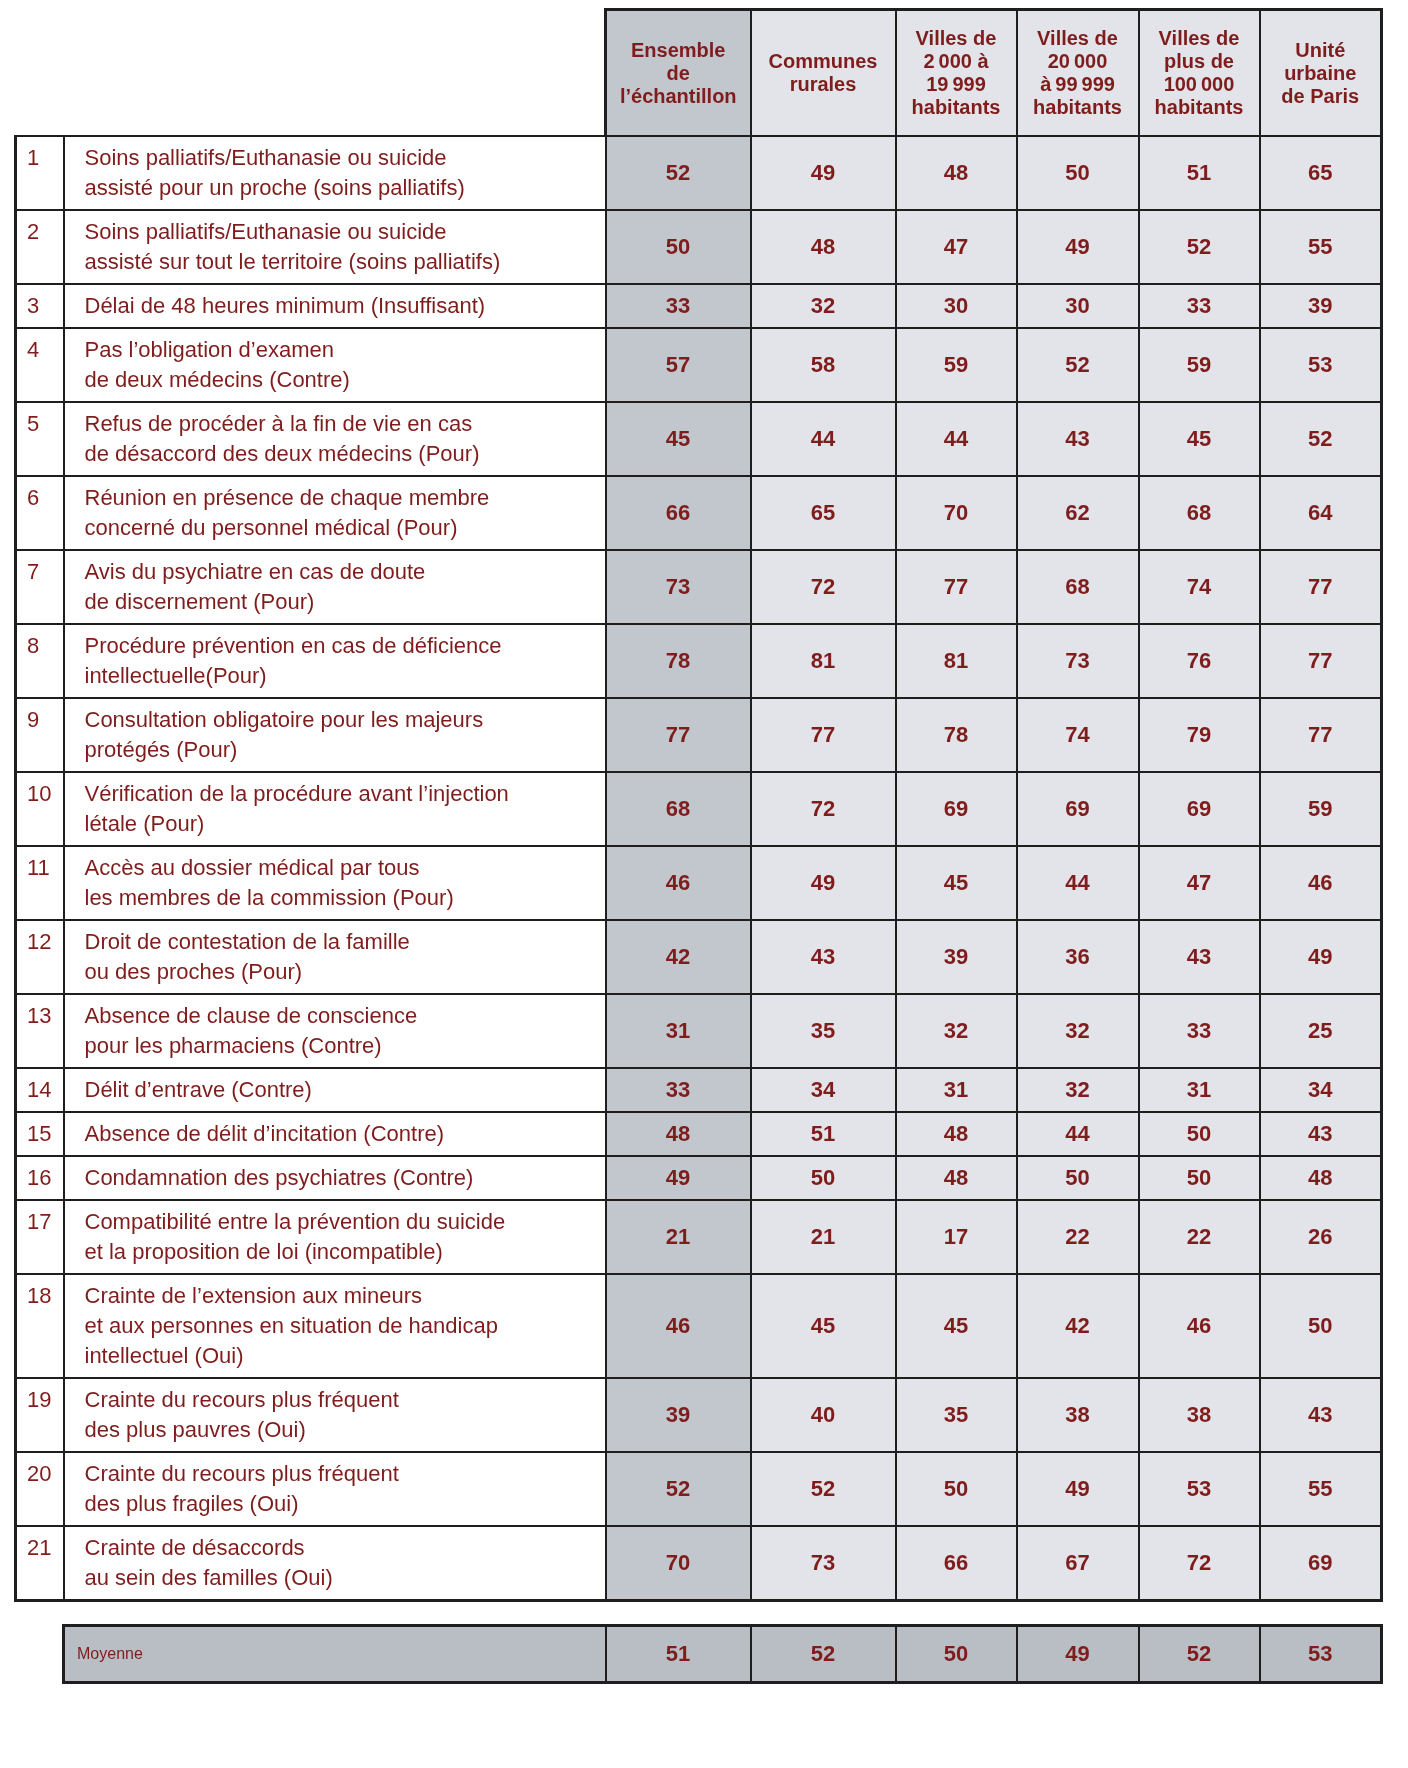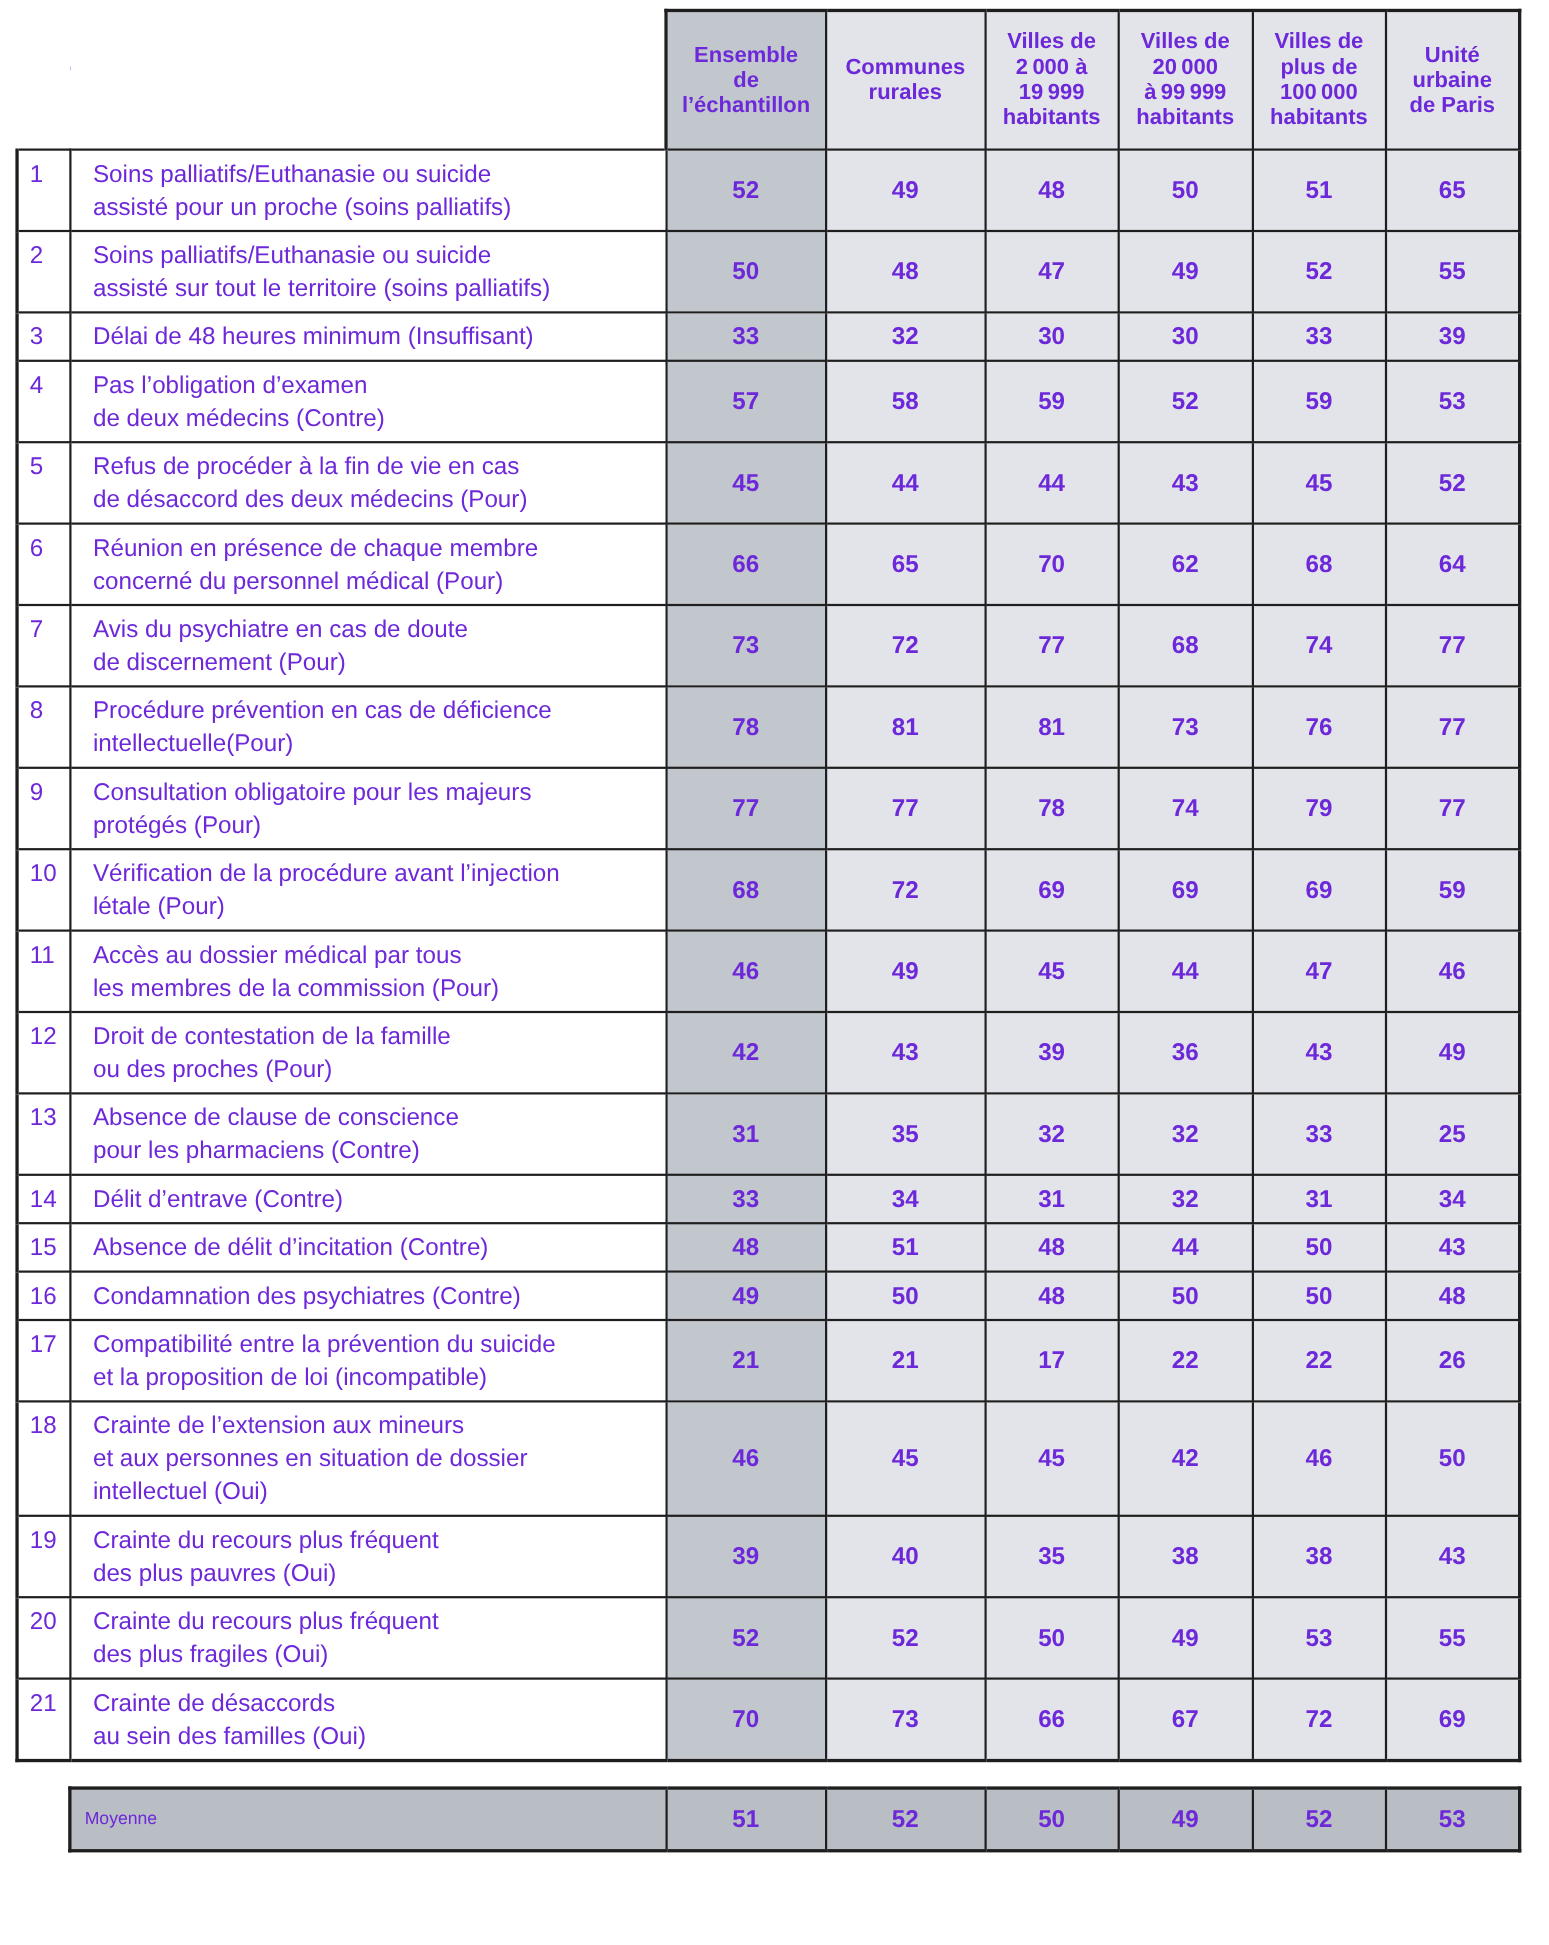--- a/index.html
+++ b/index.html
@@ -1,21 +1,21 @@
 <!DOCTYPE html>
 <html><head>
 <meta charset="utf-8">
 <style>
   html,body{margin:0;padding:0;background:#fff;}
   .page{
     position:relative;
     width:1408px;height:1768px;
     background:#ffffff;
     font-family:"Liberation Sans", sans-serif;
-    color:#6d28d9;
+    color:#7f1d1d;
     overflow:hidden;
   }
   .unit-label{
     position:absolute;left:20px;top:46px;
     font-size:25px;
   }
   .content{
     position:absolute;left:14px;top:8px;
   }
   table{border-collapse:collapse;table-layout:fixed;}
@@ -305,21 +305,21 @@
             <td class="val dark">21</td>
             <td class="val">21</td>
             <td class="val">17</td>
             <td class="val">22</td>
             <td class="val">22</td>
             <td class="val last">26</td>
           </tr>
           <tr>
             <td class="num">18</td>
             <td class="label">Crainte de l’extension aux mineurs
-et aux personnes en situation de dossier
+et aux personnes en situation de handicap
 intellectuel (Oui)</td>
             <td class="val dark">46</td>
             <td class="val">45</td>
             <td class="val">45</td>
             <td class="val">42</td>
             <td class="val">46</td>
             <td class="val last">50</td>
           </tr>
           <tr>
             <td class="num">19</td>

